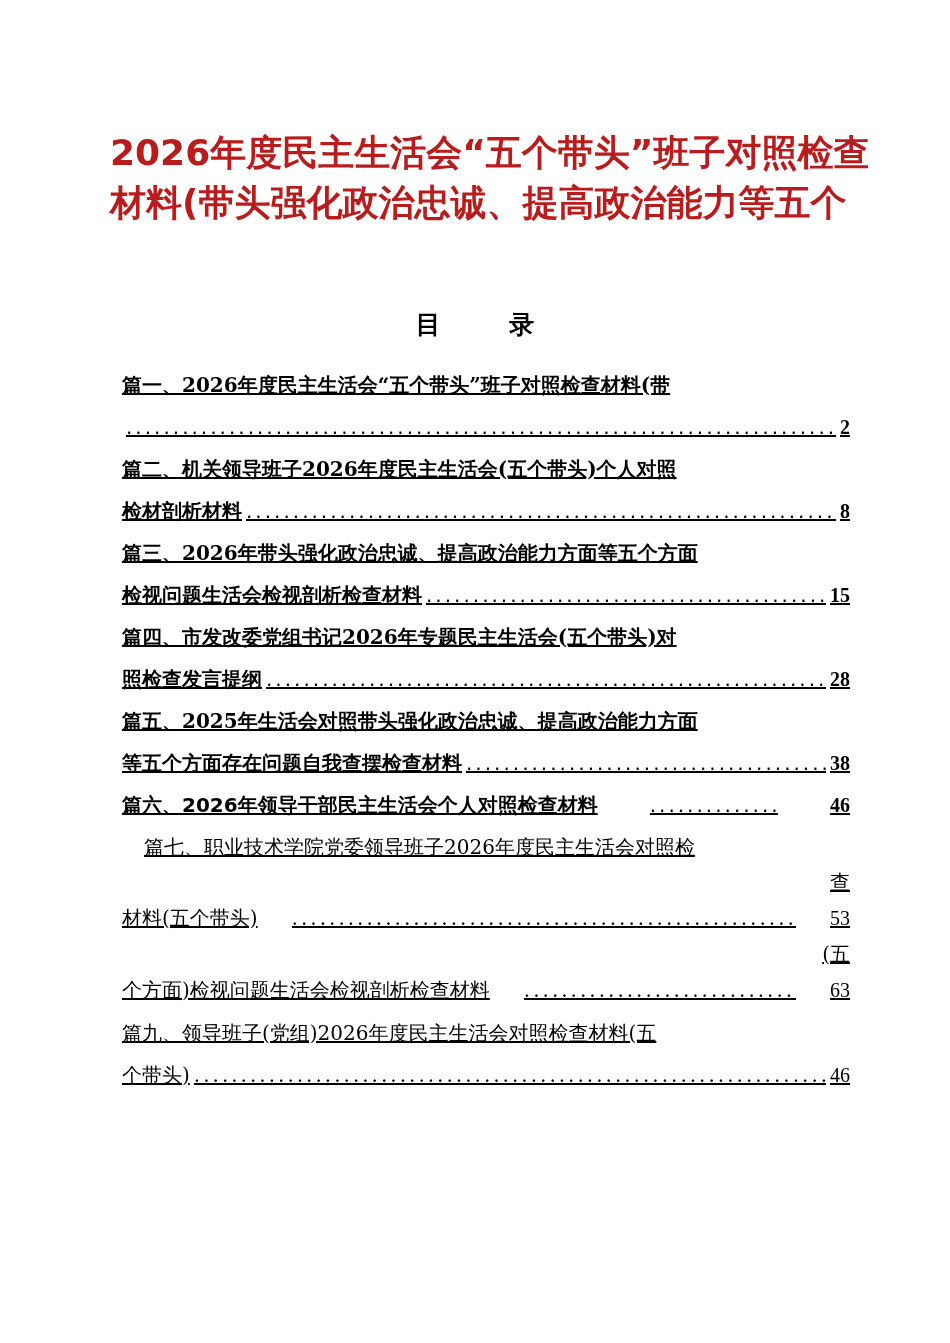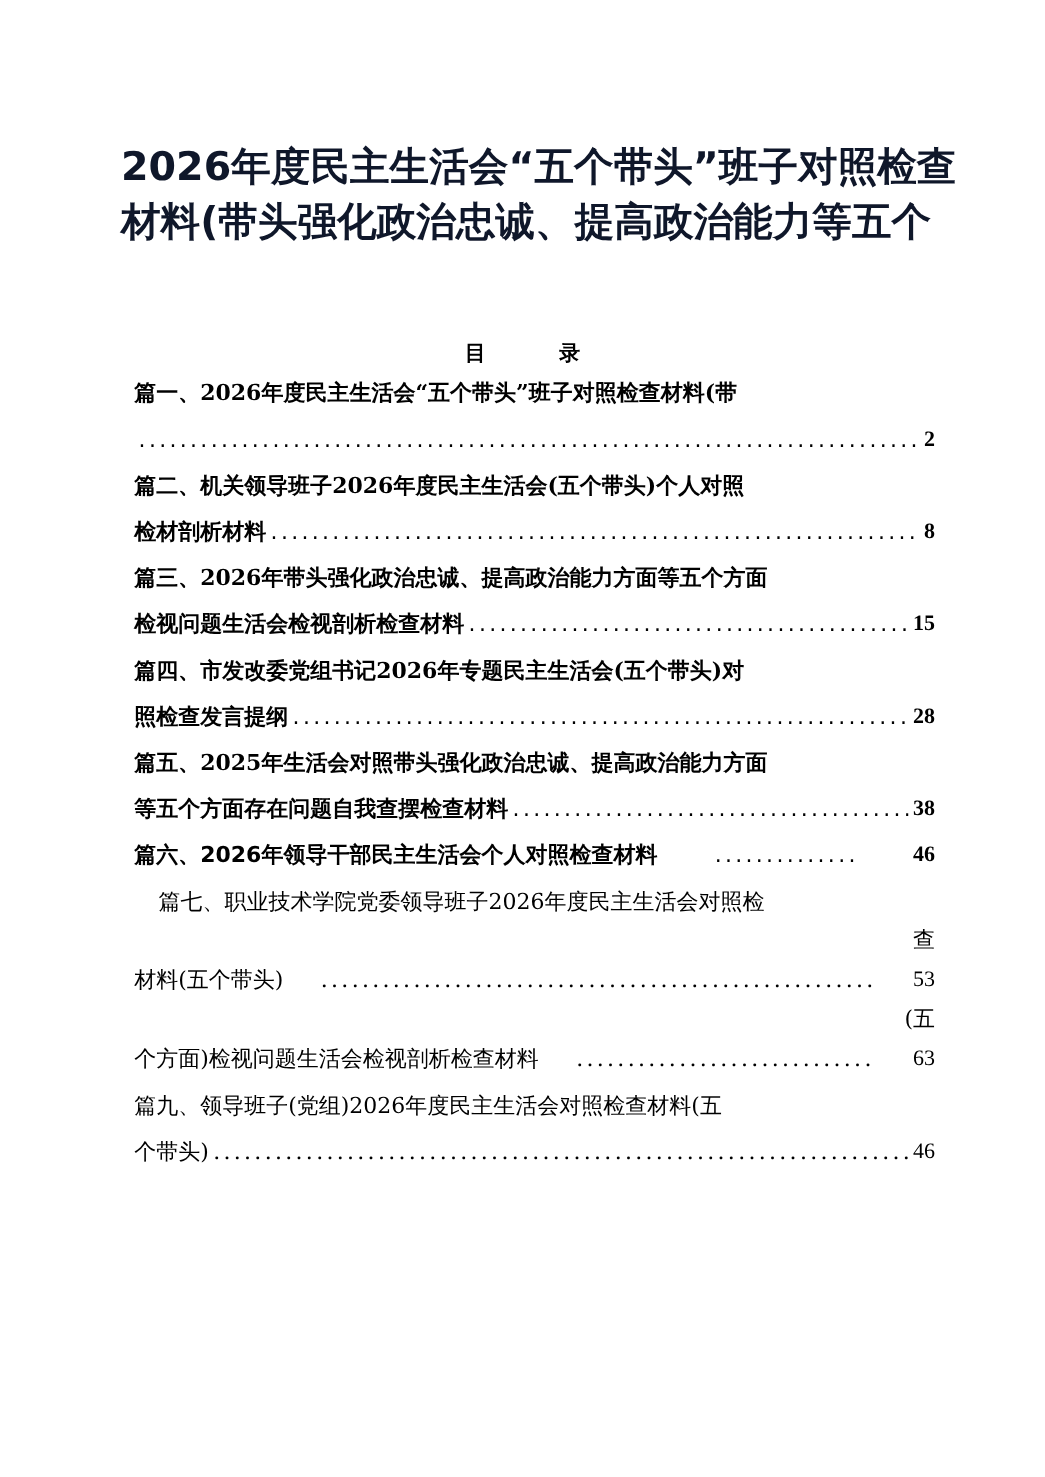--- a/index.html
+++ b/index.html
@@ -1,25 +1,25 @@
 <!DOCTYPE html>
 <html><head>
 <meta charset="utf-8">
 <style>
   html, body { margin: 0; padding: 0; background: #ffffff; }
   body { width: 950px; height: 1343px; position: relative; overflow: hidden;
          font-family: "DejaVu Serif", "Liberation Serif", serif; color: #000; }
   .page { position: absolute; left: 0; top: 0; width: 950px; height: 1343px; background: #fff; }
   .title { position: absolute; left: 110px; width: 730px; top: 128px; text-align: center;
            font-family: "DejaVu Sans", "Liberation Sans", sans-serif; font-weight: bold;
-           font-size: 36px; line-height: 50px; letter-spacing: 0px; color: #0f172a; }
+           font-size: 36px; line-height: 50px; letter-spacing: 0px; color: #b91c1c; }
   .title .line { display: block; white-space: nowrap; }
   .toc-heading { position: absolute; left: 0; width: 950px; top: 308px; text-align: center;
-                 font-size: 19px; font-weight: bold; letter-spacing: 30px; padding-left: 30px; box-sizing: border-box; }
-  .toc { position: absolute; left: 122px; width: 728px; top: 336px; }
+                 font-size: 25px; font-weight: bold; letter-spacing: 30px; padding-left: 30px; box-sizing: border-box; }
+  .toc { position: absolute; left: 122px; width: 728px; top: 364px; text-decoration: underline; }
   .entry { font-size: 20px; }
   .entry .l1, .entry .l2 { display: flex; height: 42px; align-items: center; white-space: nowrap; }
   .entry .l1 { font-family: "DejaVu Serif", serif; font-weight: 600; }
   .entry .l2 { font-family: "DejaVu Sans", sans-serif; font-weight: bold; }
   .entry .txt { flex: 0 0 auto; }
   .entry .dots { flex: 1 1 auto; overflow: hidden; letter-spacing: 3px; margin: 0 4px; font-weight: normal; white-space: nowrap; }
   .entry .page-num { flex: 0 0 auto; font-family: "Liberation Serif", serif; font-weight: bold; }
   .entry.single .l1 { font-family: "DejaVu Sans", sans-serif; font-weight: bold; gap: 48px; }
   .entry.regular .l1, .entry.regular .l2 { font-family: "DejaVu Serif", serif; font-weight: normal; }
   .entry.regular .page-num { font-weight: normal; }

